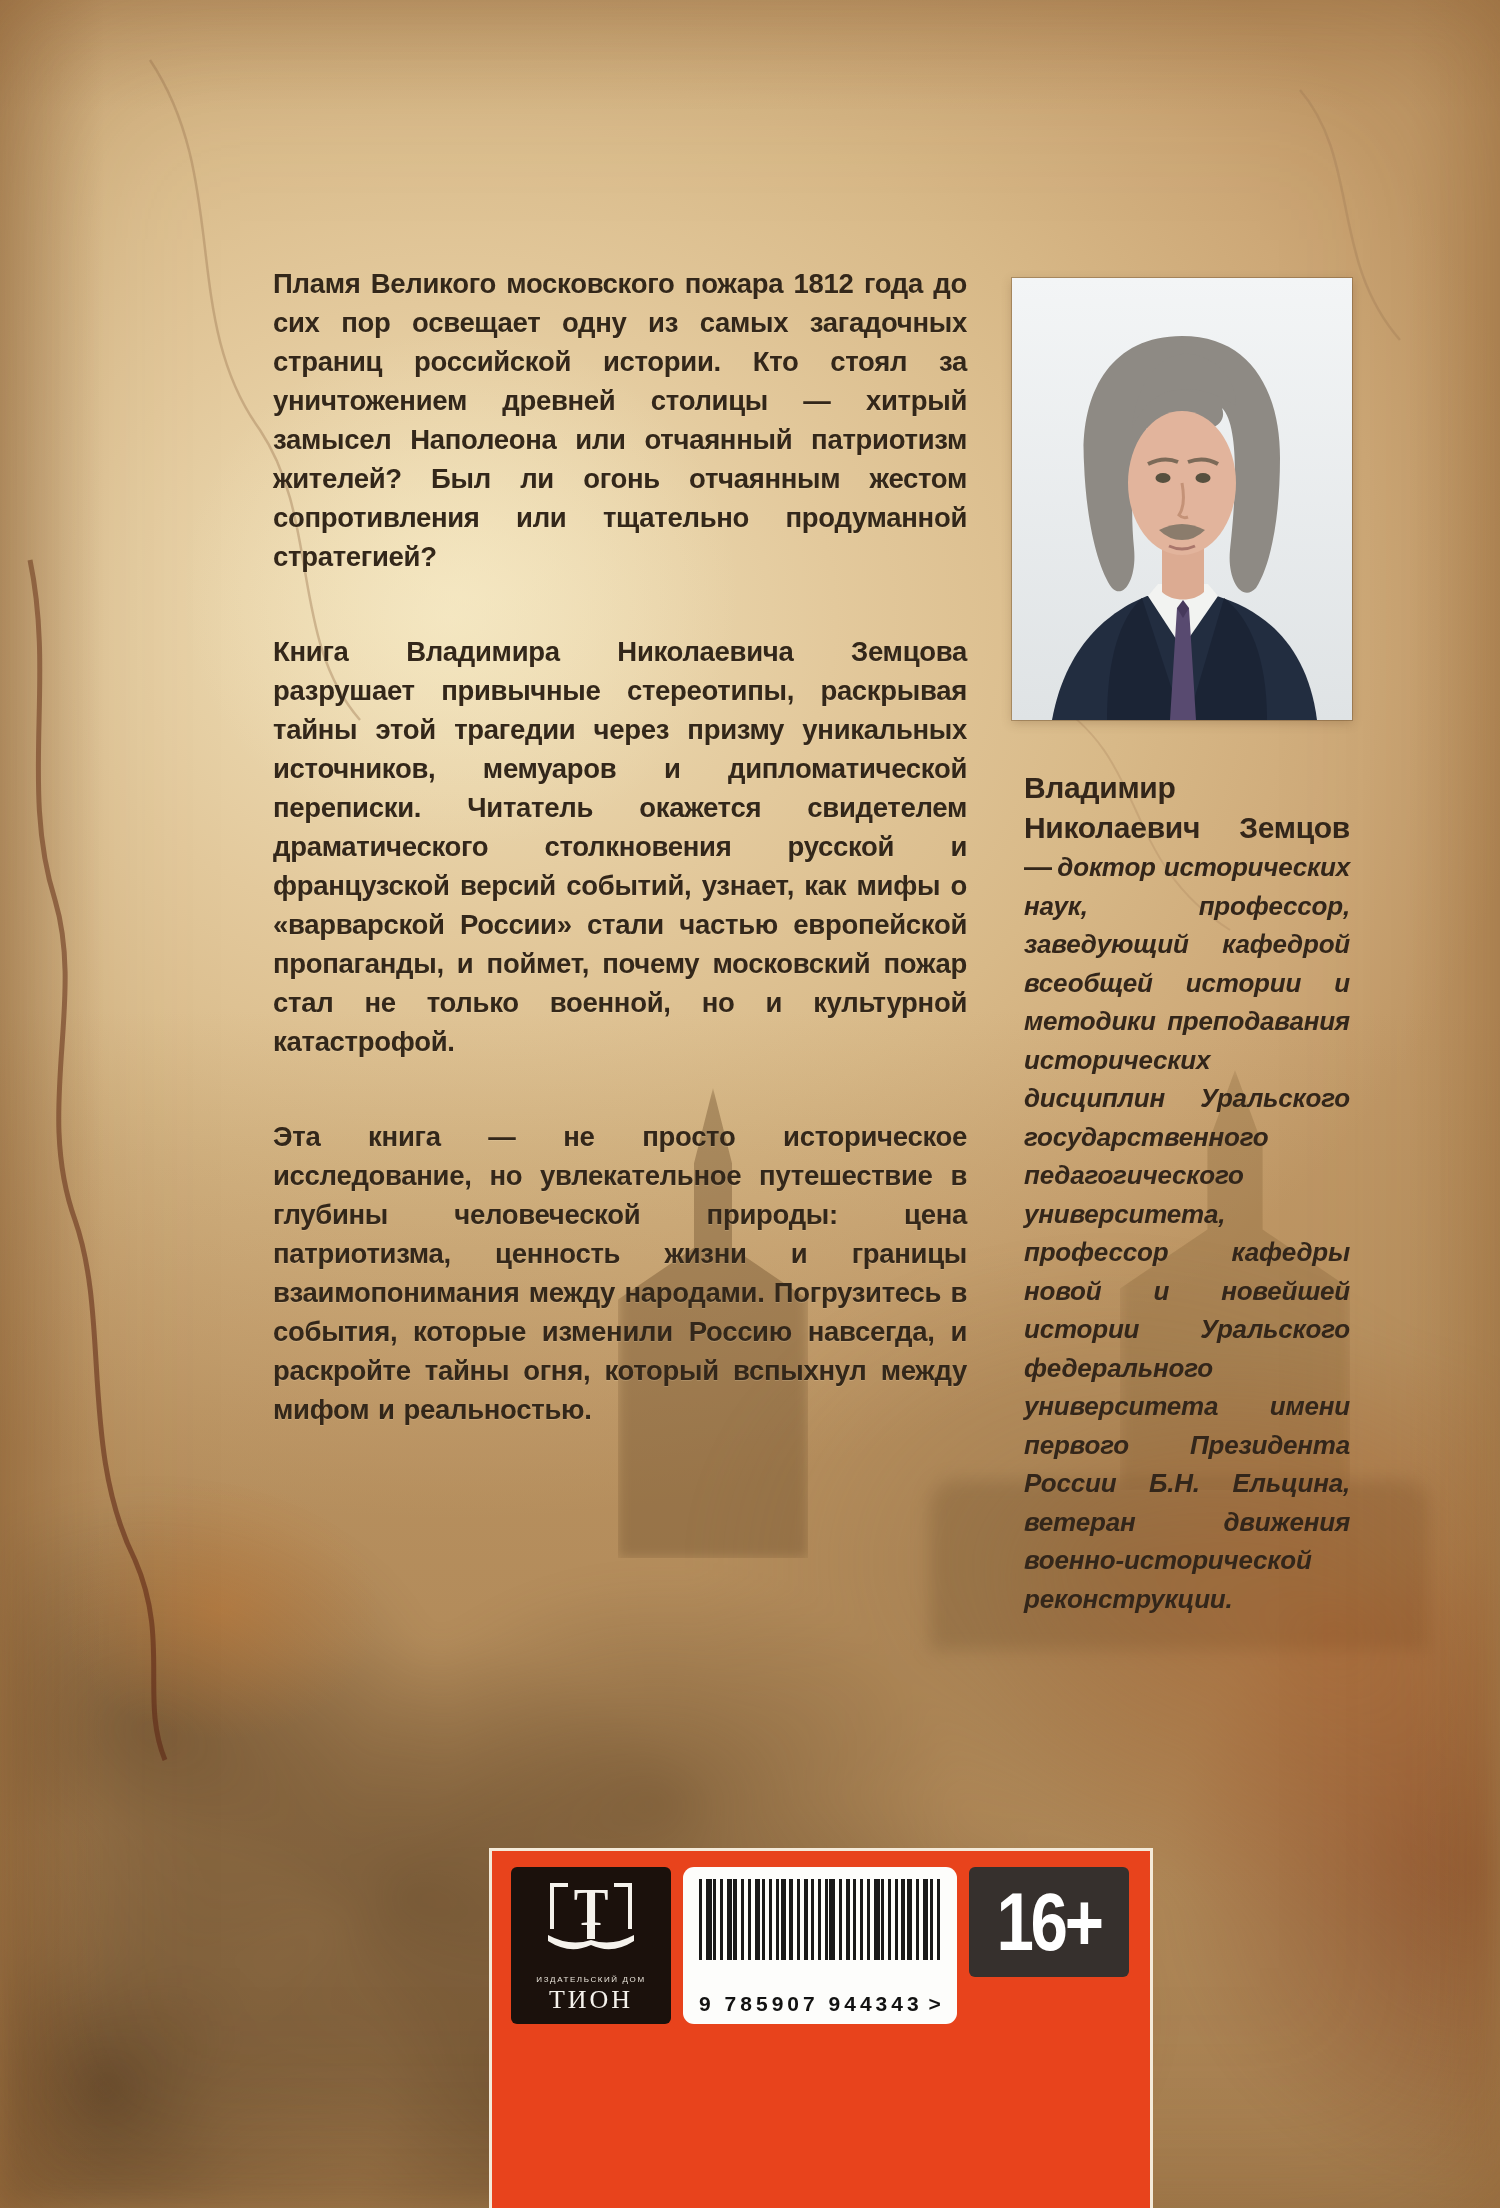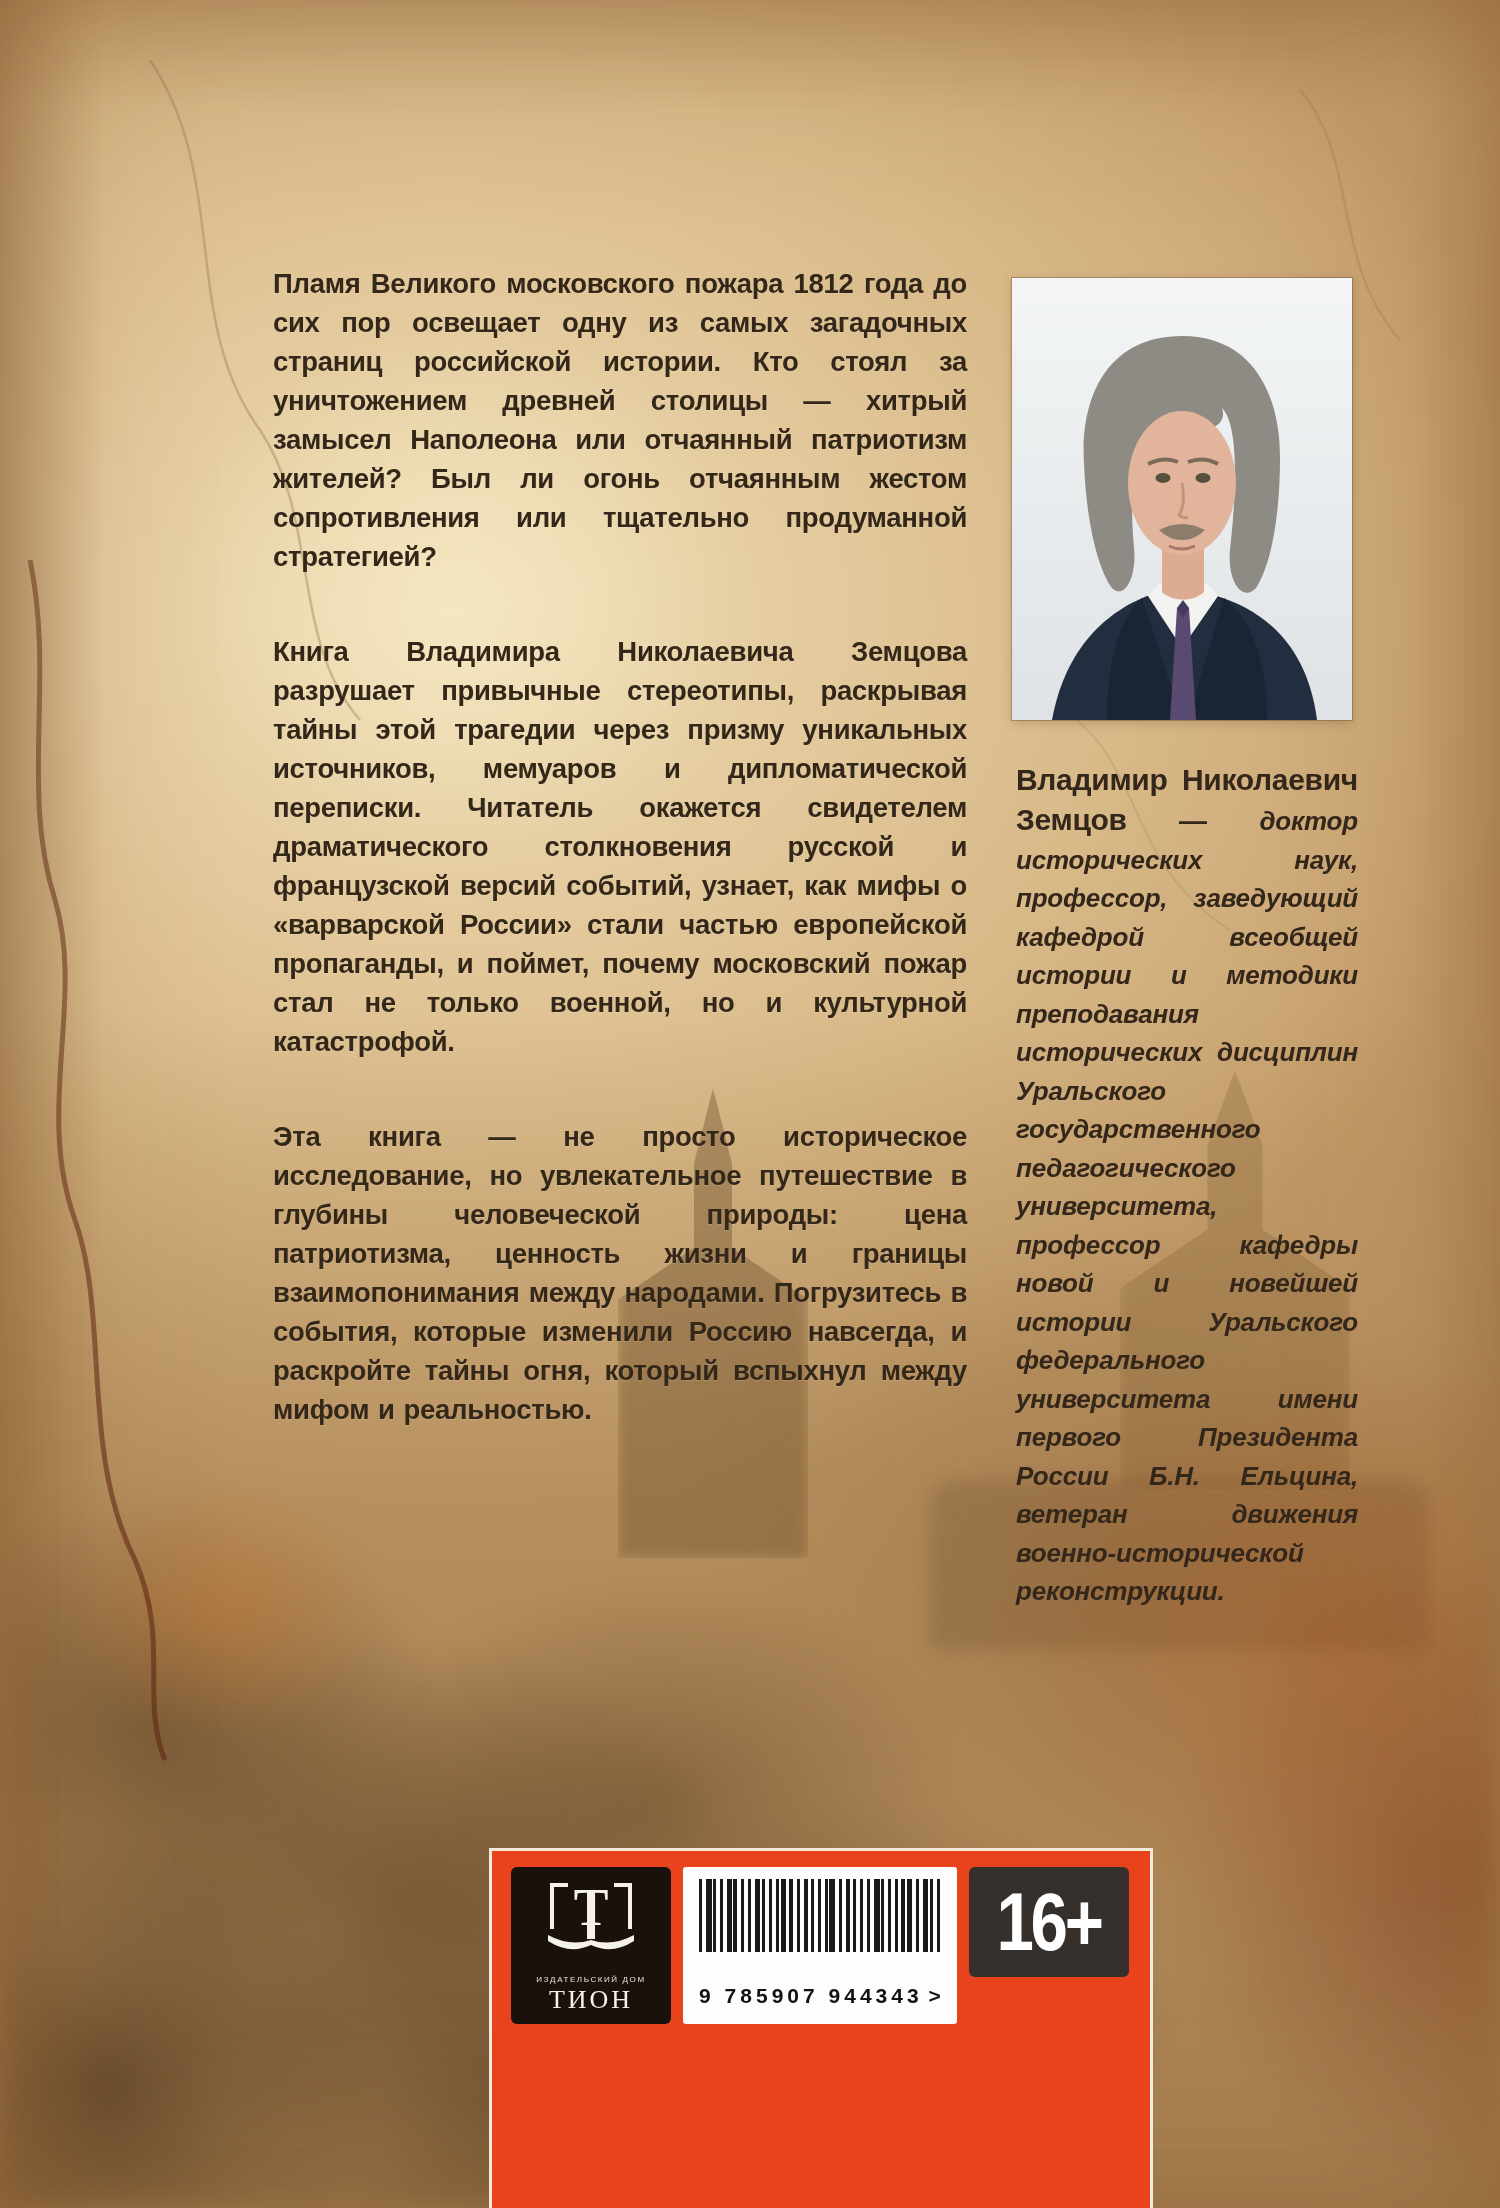--- a/index.html
+++ b/index.html
@@ -48,34 +48,34 @@
   
   .text-col{position:absolute;left:273px;top:256px;width:694px;z-index:3;}
   .text-col p{
     margin:8px 0 56px 0;font-size:27.5px;line-height:39px;font-weight:700;
     color:#33271a;text-align:justify;letter-spacing:-0.3px;word-spacing:1.5px;
     text-shadow:0 1px 0 rgba(250,235,200,.18);}
   
   .photo{position:absolute;left:1012px;top:278px;width:340px;height:442px;z-index:3;
     box-shadow:0 0 0 1px rgba(95,65,35,.35), 0 3px 10px rgba(90,60,30,.25);}
   .author-col{position:absolute;left:1008px;top:752px;width:358px;z-index:3;}
-  .author-par{margin:8px;text-align:justify;color:#33261a;}
+  .author-par{margin:16px;text-align:justify;color:#33261a;}
   .author-par strong{font-size:30px;line-height:40px;font-weight:700;letter-spacing:-0.3px;}
   .author-par .sep{font-size:28px;font-weight:700;}
   .author-par em{font-size:26px;line-height:38.5px;font-weight:700;font-style:italic;letter-spacing:-0.2px;}
   
   .band{position:absolute;left:489px;top:1848px;width:664px;height:360px;z-index:4;
     background:#e8431c;border:3px solid #f4ead9;border-bottom:none;box-sizing:border-box;
     display:flex;align-items:flex-start;gap:12px;padding:16px 19px;}
   .logo-box{width:160px;height:157px;background:#1b110c;border-radius:6px;flex:0 0 auto;
     display:flex;flex-direction:column;align-items:center;justify-content:center;color:#f5f2ec;}
   .logo-sub{font-size:8px;letter-spacing:1.6px;margin-top:16px;color:#e9e4da;white-space:nowrap;}
   .logo-word{font-family:"Liberation Serif",serif;font-size:26px;font-weight:400;letter-spacing:3px;margin-top:1px;}
-  .barcode-box{width:274px;height:157px;background:#fdfdfb;border-radius:3px;flex:0 0 auto;
-    display:flex;flex-direction:column;align-items:center;box-sizing:border-box;padding:12px 14px 16px;gap:25px;}
+  .barcode-box{width:274px;height:157px;background:#fdfdfb;border-radius:11px;flex:0 0 auto;
+    display:flex;flex-direction:column;align-items:center;box-sizing:border-box;padding:12px 14px 8px;gap:25px;}
   .bars{width:242px;height:94px;
     background-image:
       repeating-linear-gradient(90deg,#191919 0 3px,rgba(0,0,0,0) 3px 7px),
       repeating-linear-gradient(90deg,rgba(0,0,0,0) 0 10px,#191919 10px 13px,rgba(0,0,0,0) 13px 24px),
       repeating-linear-gradient(90deg,rgba(0,0,0,0) 0 31px,#191919 31px 33px,rgba(0,0,0,0) 33px 59px);}
   .bc-digits{margin-top:7px;font-size:21px;font-weight:700;color:#121212;letter-spacing:4px;white-space:nowrap;}
   .bc-tail{margin-left:6px;letter-spacing:0;}
   .age-box{width:160px;height:110px;background:#36302d;border-radius:6px;flex:0 0 auto;
     display:flex;align-items:center;justify-content:center;}
   .age-box span{color:#fff;font-size:82px;font-weight:700;letter-spacing:-4px;

